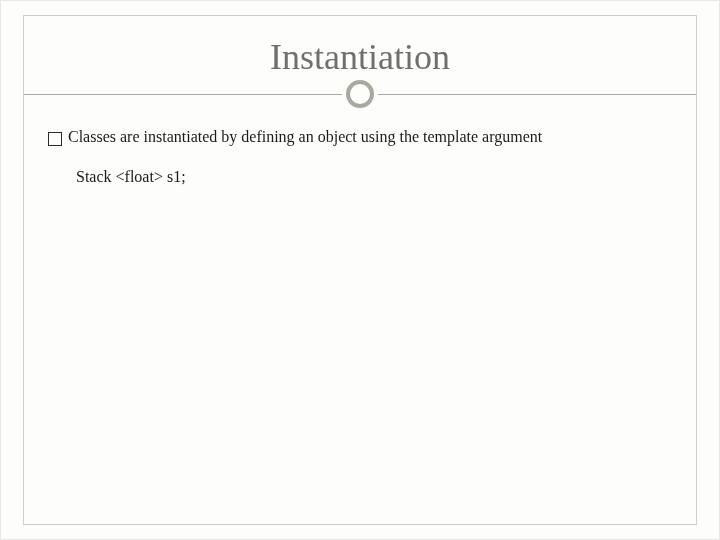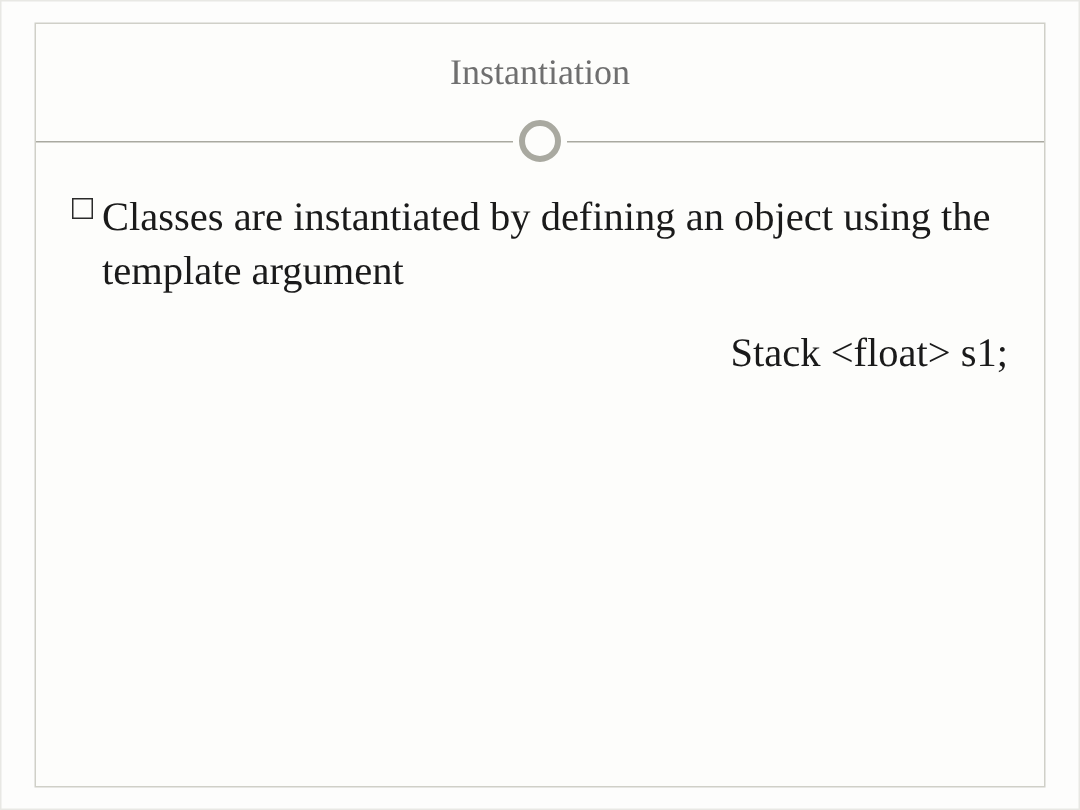--- a/index.html
+++ b/index.html
@@ -19,21 +19,21 @@
     bottom: 14px;
     border: 1px solid #d0d0c8;
     background: #fdfdfb;
   }
   .title {
     position: absolute;
     top: 20px;
     left: 0;
     width: 100%;
     text-align: center;
-    font-size: 24px;
+    font-size: 36px;
     color: #6f6f6f;
     font-weight: 400;
   }
   .hr-line {
     position: absolute;
     top: 78px;
     left: 0;
     right: 0;
     height: 0;
     border-top: 1.5px solid #a9a9a0;
@@ -56,40 +56,40 @@
     border: 4px solid #a9a9a0;
     border-radius: 50%;
     background: #fdfdfb;
   }
   .body {
     position: absolute;
     top: 110px;
     left: 24px;
     right: 24px;
     color: #1a1a1a;
-    font-size: 27px;
+    font-size: 16px;
     line-height: 1.35;
   }
   .bullet-row {
     display: flex;
     align-items: flex-start;
     gap: 6px;
     margin-bottom: 18px;
   }
   .bullet-square {
     flex: 0 0 auto;
     width: 14px;
     height: 14px;
     border: 1.5px solid #2a2a2a;
     margin-top: 6px;
     background: transparent;
   }
   .bullet-text { flex: 1; }
   .code-lines { margin-left: 28px; margin-top: 14px; }
-  .code-lines div { margin-bottom: 4px; text-align: right; }
+  .code-lines div { margin-bottom: 4px; }
 </style>
 </head>
 <body>
 
 <div class="slide">
   <div class="content-box">
     <div class="title">Instantiation</div>
     <div class="hr-line"></div>
     <div class="circle-wrap">
       <div class="circle"></div>

